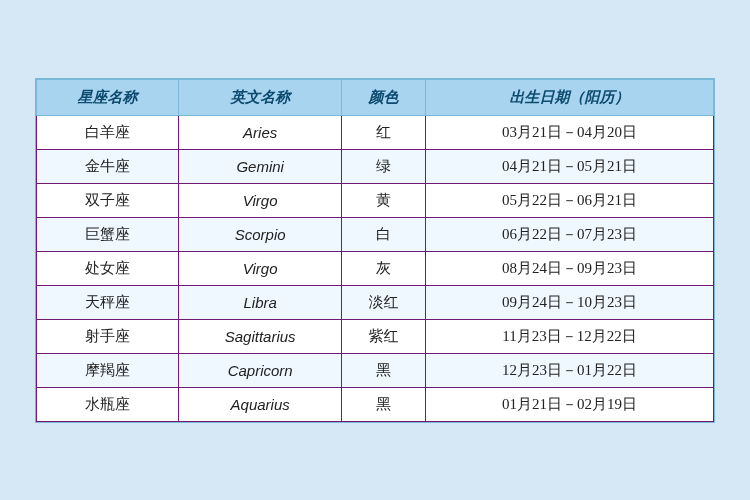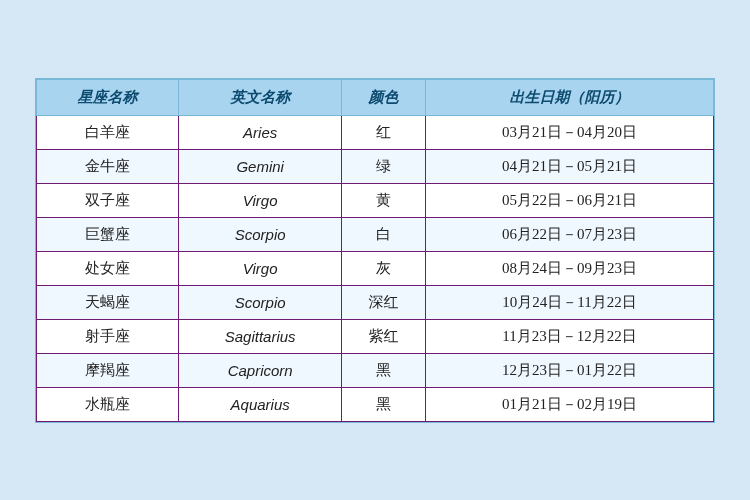--- a/index.html
+++ b/index.html
@@ -90,24 +90,24 @@
           <td>白</td>
           <td>06月22日－07月23日</td>
         </tr>
         <tr>
           <td>处女座</td>
           <td class="en-name">Virgo</td>
           <td>灰</td>
           <td>08月24日－09月23日</td>
         </tr>
         <tr>
-          <td>天蝎座</td>
-          <td class="en-name">Scorpio</td>
-          <td>深红</td>
-          <td>10月24日－11月22日</td>
+          <td>天秤座</td>
+          <td class="en-name">Libra</td>
+          <td>淡红</td>
+          <td>09月24日－10月23日</td>
         </tr>
         <tr>
           <td>射手座</td>
           <td class="en-name">Sagittarius</td>
           <td>紫红</td>
           <td>11月23日－12月22日</td>
         </tr>
         <tr>
           <td>摩羯座</td>
           <td class="en-name">Capricorn</td>

